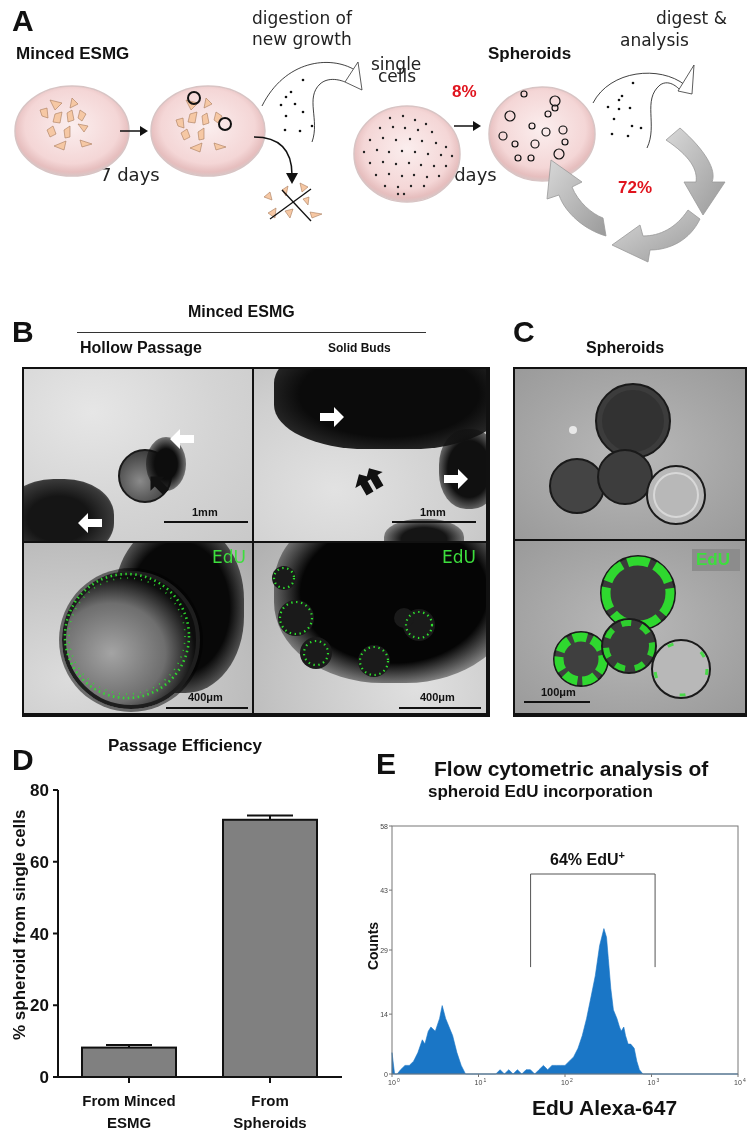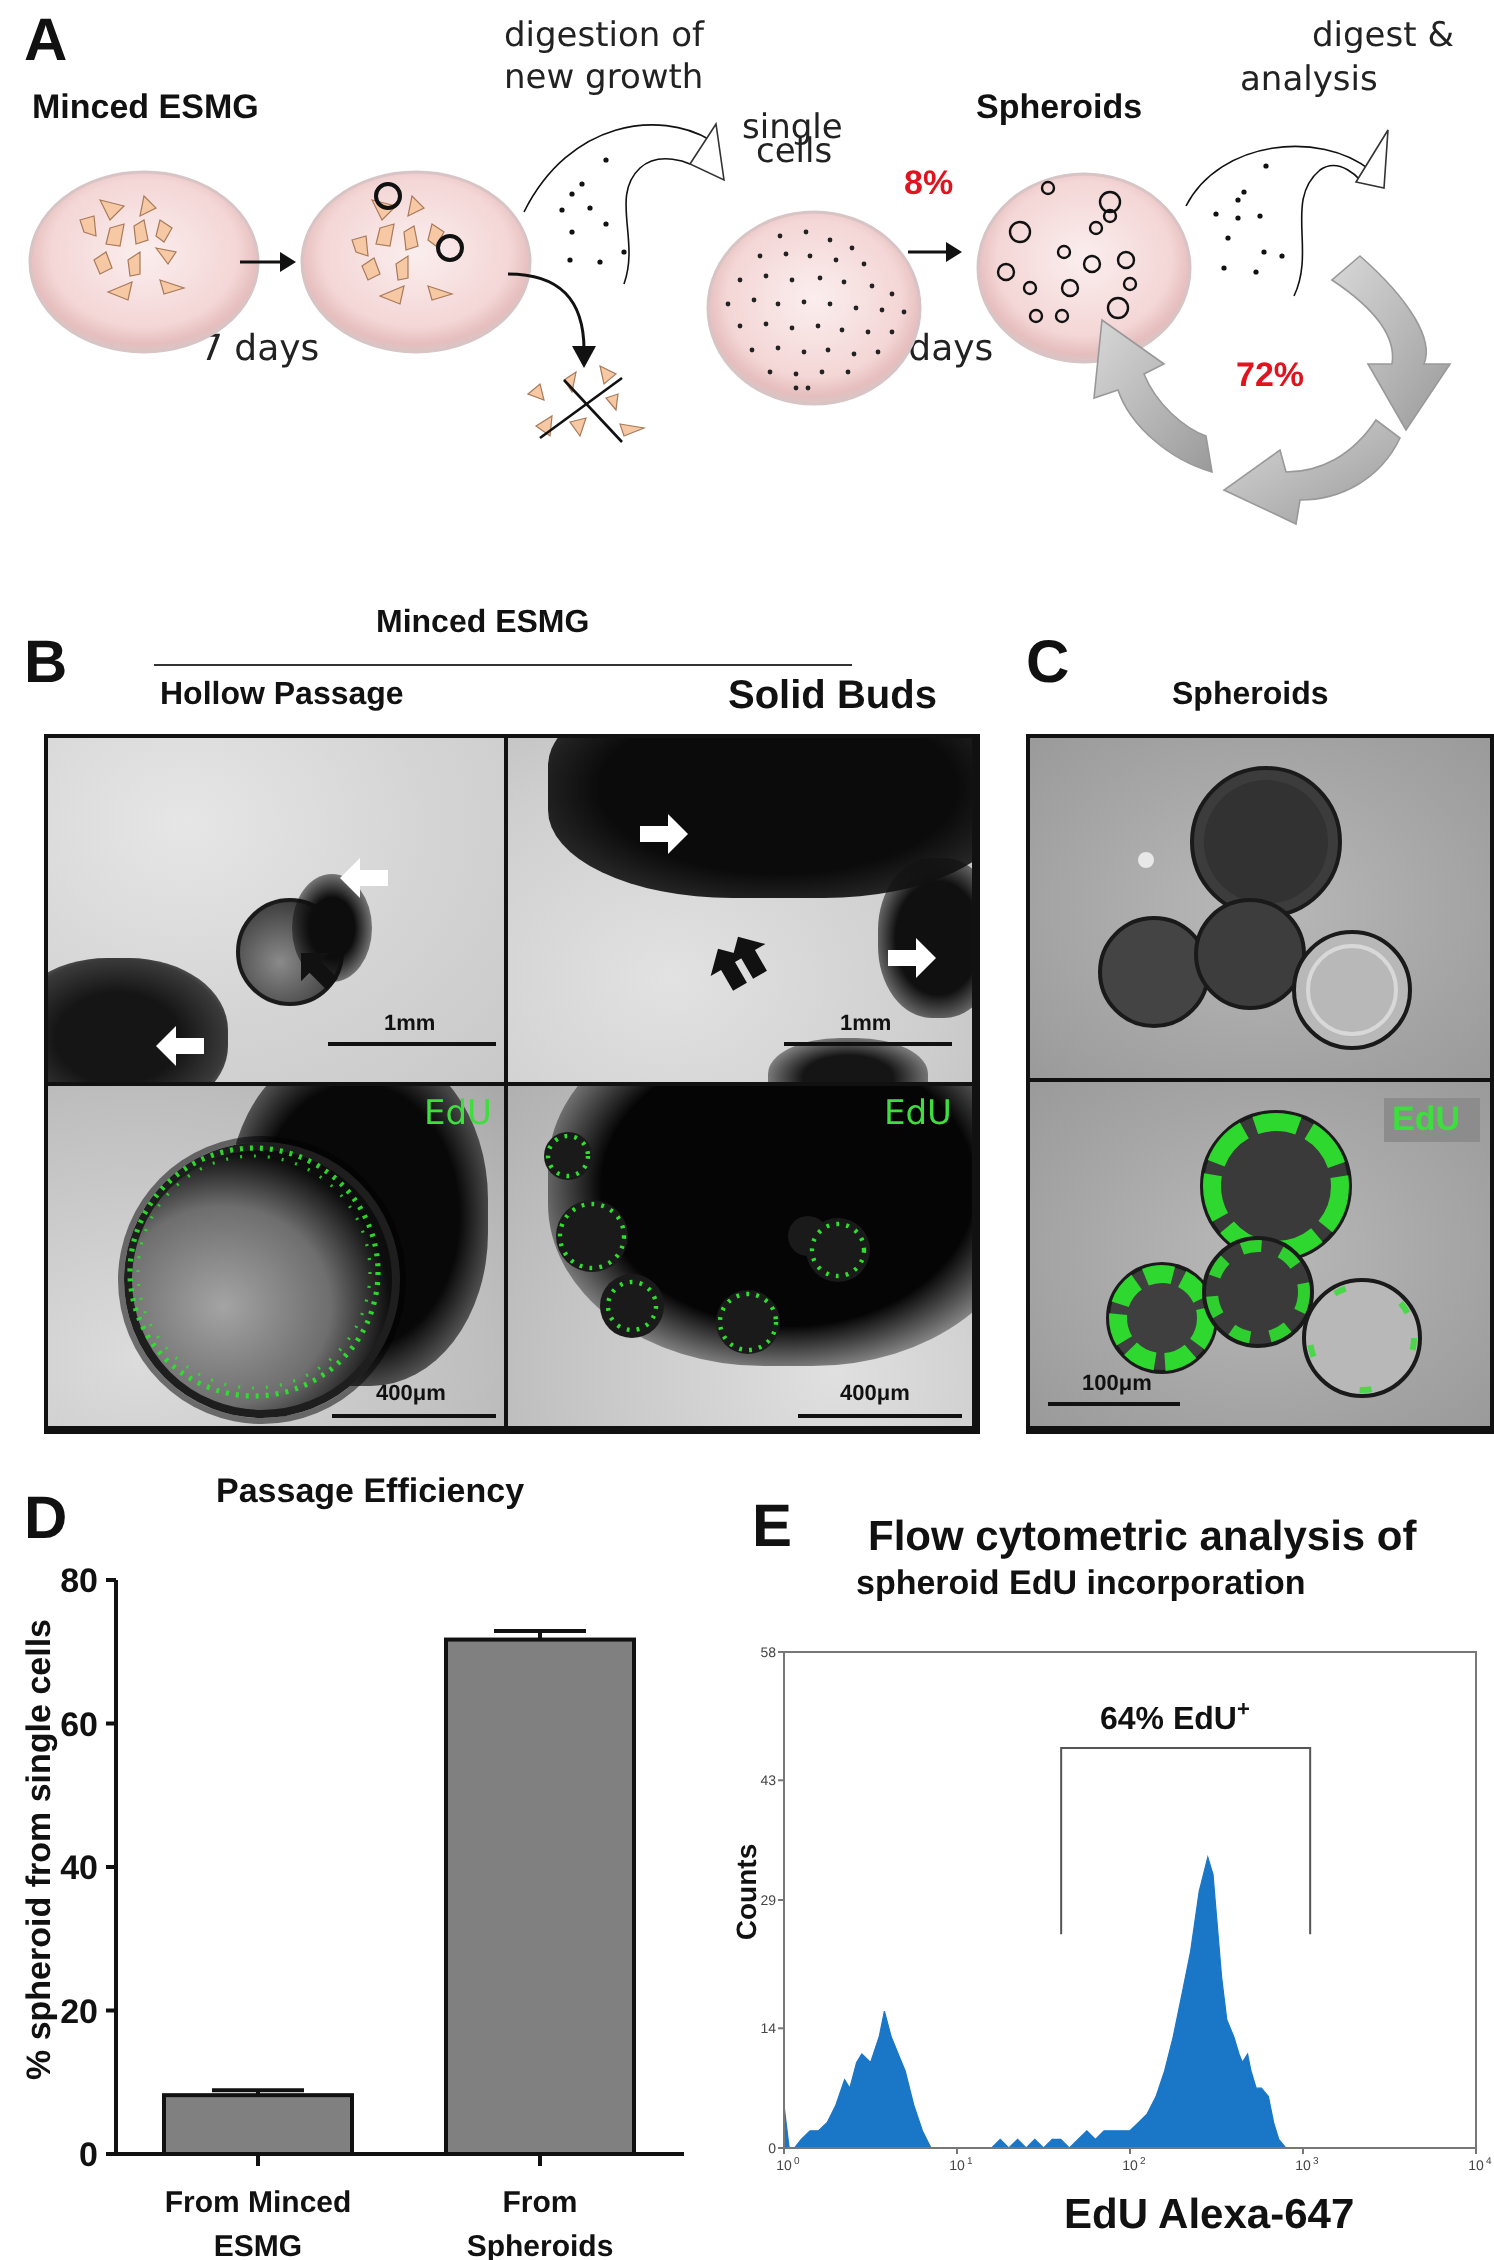--- a/index.html
+++ b/index.html
@@ -221,21 +221,21 @@
       <path d="M606,236 C585,230 565,213 559,195 L547,199 L551,160 L582,182 L572,187 C578,202 592,214 603,218 Z"></path>
     </g>
   </svg>
 </div>
 
 <div>
   <div class="panel-letter" style="left:12px;top:317px;">B</div>
   <div class="lbl bold" style="left:188px;top:302px;font-size:16px;">Minced ESMG</div>
   <div class="abs" style="left:77px;top:332px;width:349px;height:1px;background:#333;"></div>
   <div class="lbl bold" style="left:80px;top:338px;font-size:16px;">Hollow Passage</div>
-  <div class="lbl bold" style="left:328px;top:338px;font-size:20px;margin-left:36px;">Solid Buds</div>
+  <div class="lbl bold" style="left:328px;top:338px;font-size:12px;">Solid Buds</div>
 
   <div class="abs" style="left:22px;top:367px;width:464px;height:346px;border:2px solid #111;background:#111;"></div>
 
   <div class="micro" style="left:24px;top:369px;width:228px;height:172px;background:radial-gradient(ellipse at 30% 25%,#e6e6e6 0%,#d4d4d4 55%,#c9c9c9 100%);">
     <div class="abs" style="left:-20px;top:110px;width:110px;height:80px;border-radius:45%;background:radial-gradient(ellipse,#151515 40%,#3a3a3a 70%,rgba(80,80,80,0) 100%);"></div>
     <div class="abs" style="left:94px;top:80px;width:50px;height:50px;border-radius:50%;border:2px solid #1a1a1a;background:radial-gradient(ellipse at 40% 60%,#8a8a8a 0%,#4a4a4a 60%,#222 100%);"></div>
     <div class="abs" style="left:122px;top:68px;width:40px;height:54px;border-radius:50%;background:radial-gradient(ellipse,#0d0d0d 40%,rgba(40,40,40,0) 100%);"></div>
     <svg width="228" height="172">
       <polygon points="146,66 160,66 160,60 170,70 160,80 160,74 146,74" transform="rotate(180 158 70)" fill="#fff"></polygon>
       <polygon points="54,150 68,150 68,144 78,154 68,164 68,158 54,158" transform="rotate(180 66 154)" fill="#fff"></polygon>

